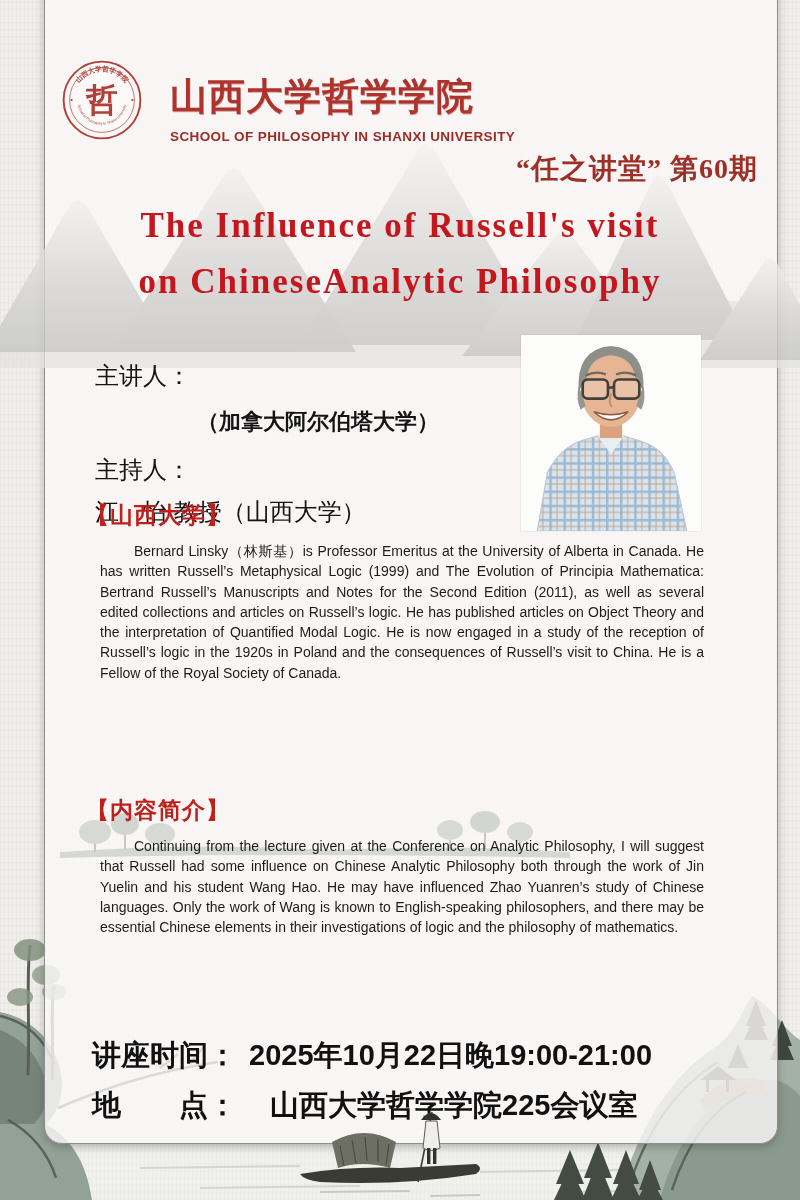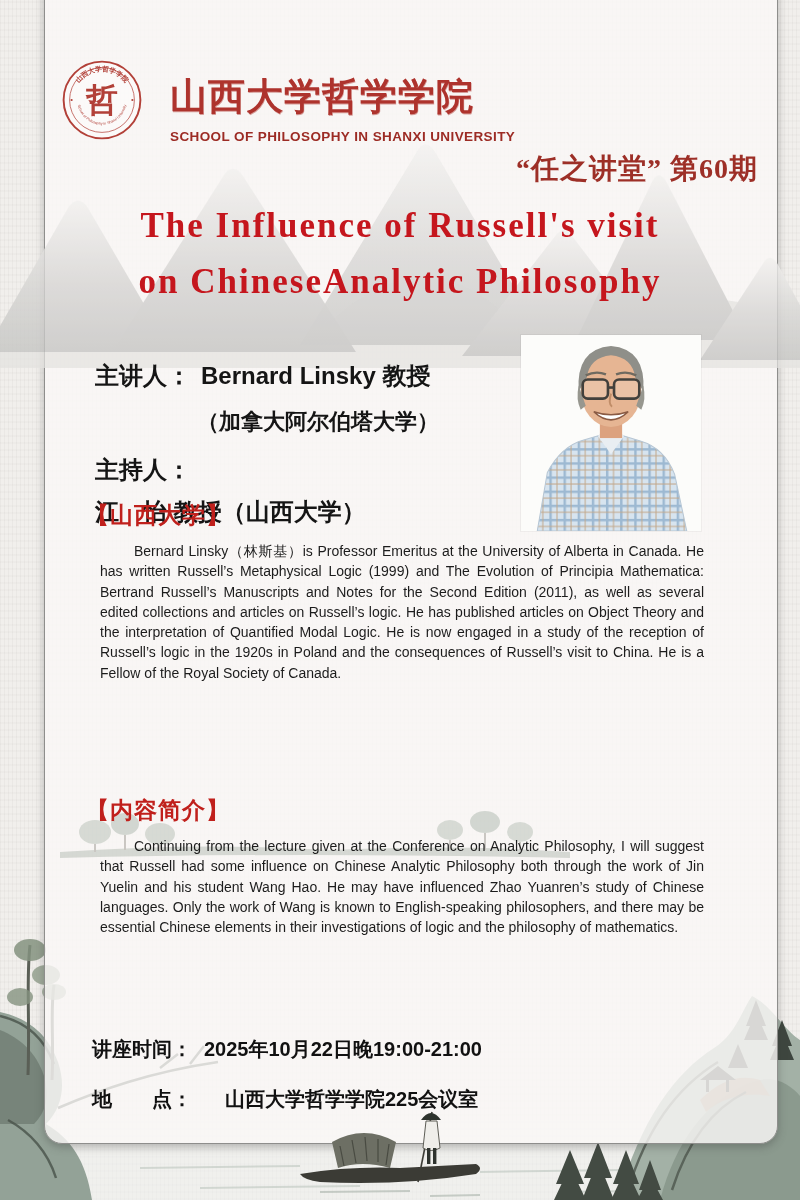--- a/index.html
+++ b/index.html
@@ -45,21 +45,21 @@
     position:absolute;top:150px;right:42px;
     font-family:"Liberation Serif","DejaVu Serif",serif;
     font-size:28px;font-weight:700;color:#9d2f27;letter-spacing:1px;
   }
   .main-title{
     position:absolute;left:0;right:0;top:198px;text-align:center;
     font-family:"Liberation Serif","DejaVu Serif",serif;
     color:var(--title-red);font-weight:700;font-size:35px;line-height:1.6;letter-spacing:2px;
   }
   .speakers{position:absolute;left:95px;top:360px;width:420px;color:var(--text-black);}
-  .speaker-row{display:flex;gap:10px;align-items:baseline;font-size:24px;font-weight:700;}
+  .speaker-row{display:flex;gap:10px;align-items:baseline;font-size:24px;font-weight:400;}
   .speaker-affil{margin:15px 0 0 102px;font-size:22px;font-weight:700;}
   .speaker-host{margin-top:17px;flex-direction:column;}
   .portrait{
     position:absolute;left:521px;top:335px;width:180px;height:196px;
     background:linear-gradient(#fdfdfc,#f5f4f2);
     box-shadow:0 0 0 1px rgba(0,0,0,0.04);
   }
   .section-heading{
     position:absolute;left:86px;font-size:23px;font-weight:700;color:var(--heading-red);letter-spacing:1px;
   }
@@ -67,21 +67,21 @@
   .abstract-heading{top:795px;}
   .body-text{
     position:absolute;left:100px;width:604px;
     font-size:14px;line-height:1.45;color:#1c1c1c;
     text-align:justify;text-indent:34px;
   }
   .bio-text{top:541px;}
   .abstract-text{top:836px;}
   .schedule-line{
     position:absolute;left:92px;display:flex;gap:12px;align-items:flex-end;
-    font-size:20px;font-weight:700;color:#111;
+    font-size:29px;font-weight:700;color:#111;
   }
   .schedule-time{top:1036px;}
   .schedule-location{top:1086px;gap:33px;}
 </style>
 </head>
 <body>
 
 <div class="poster">
 
   <svg class="bg-art" viewBox="0 0 800 1200">
@@ -195,21 +195,20 @@
     <div class="series">“任之讲堂” 第60期</div>
 
     <div class="main-title">
       <div>The Influence of Russell's visit</div>
       <div>on ChineseAnalytic Philosophy</div>
     </div>
 
     <div class="speakers">
       <div class="speaker-row">
         <span>主讲人：</span>
-        <span>Bernard Linsky 教授</span>
       </div>
       <div class="speaker-affil">（加拿大阿尔伯塔大学）</div>
       <div class="speaker-row speaker-host">
         <span>主持人：</span>
         <span>江　怡 教授（山西大学）</span>
       </div>
     </div>
 
     <div class="portrait">
       <svg viewBox="0 0 178 194" width="180" height="196">

